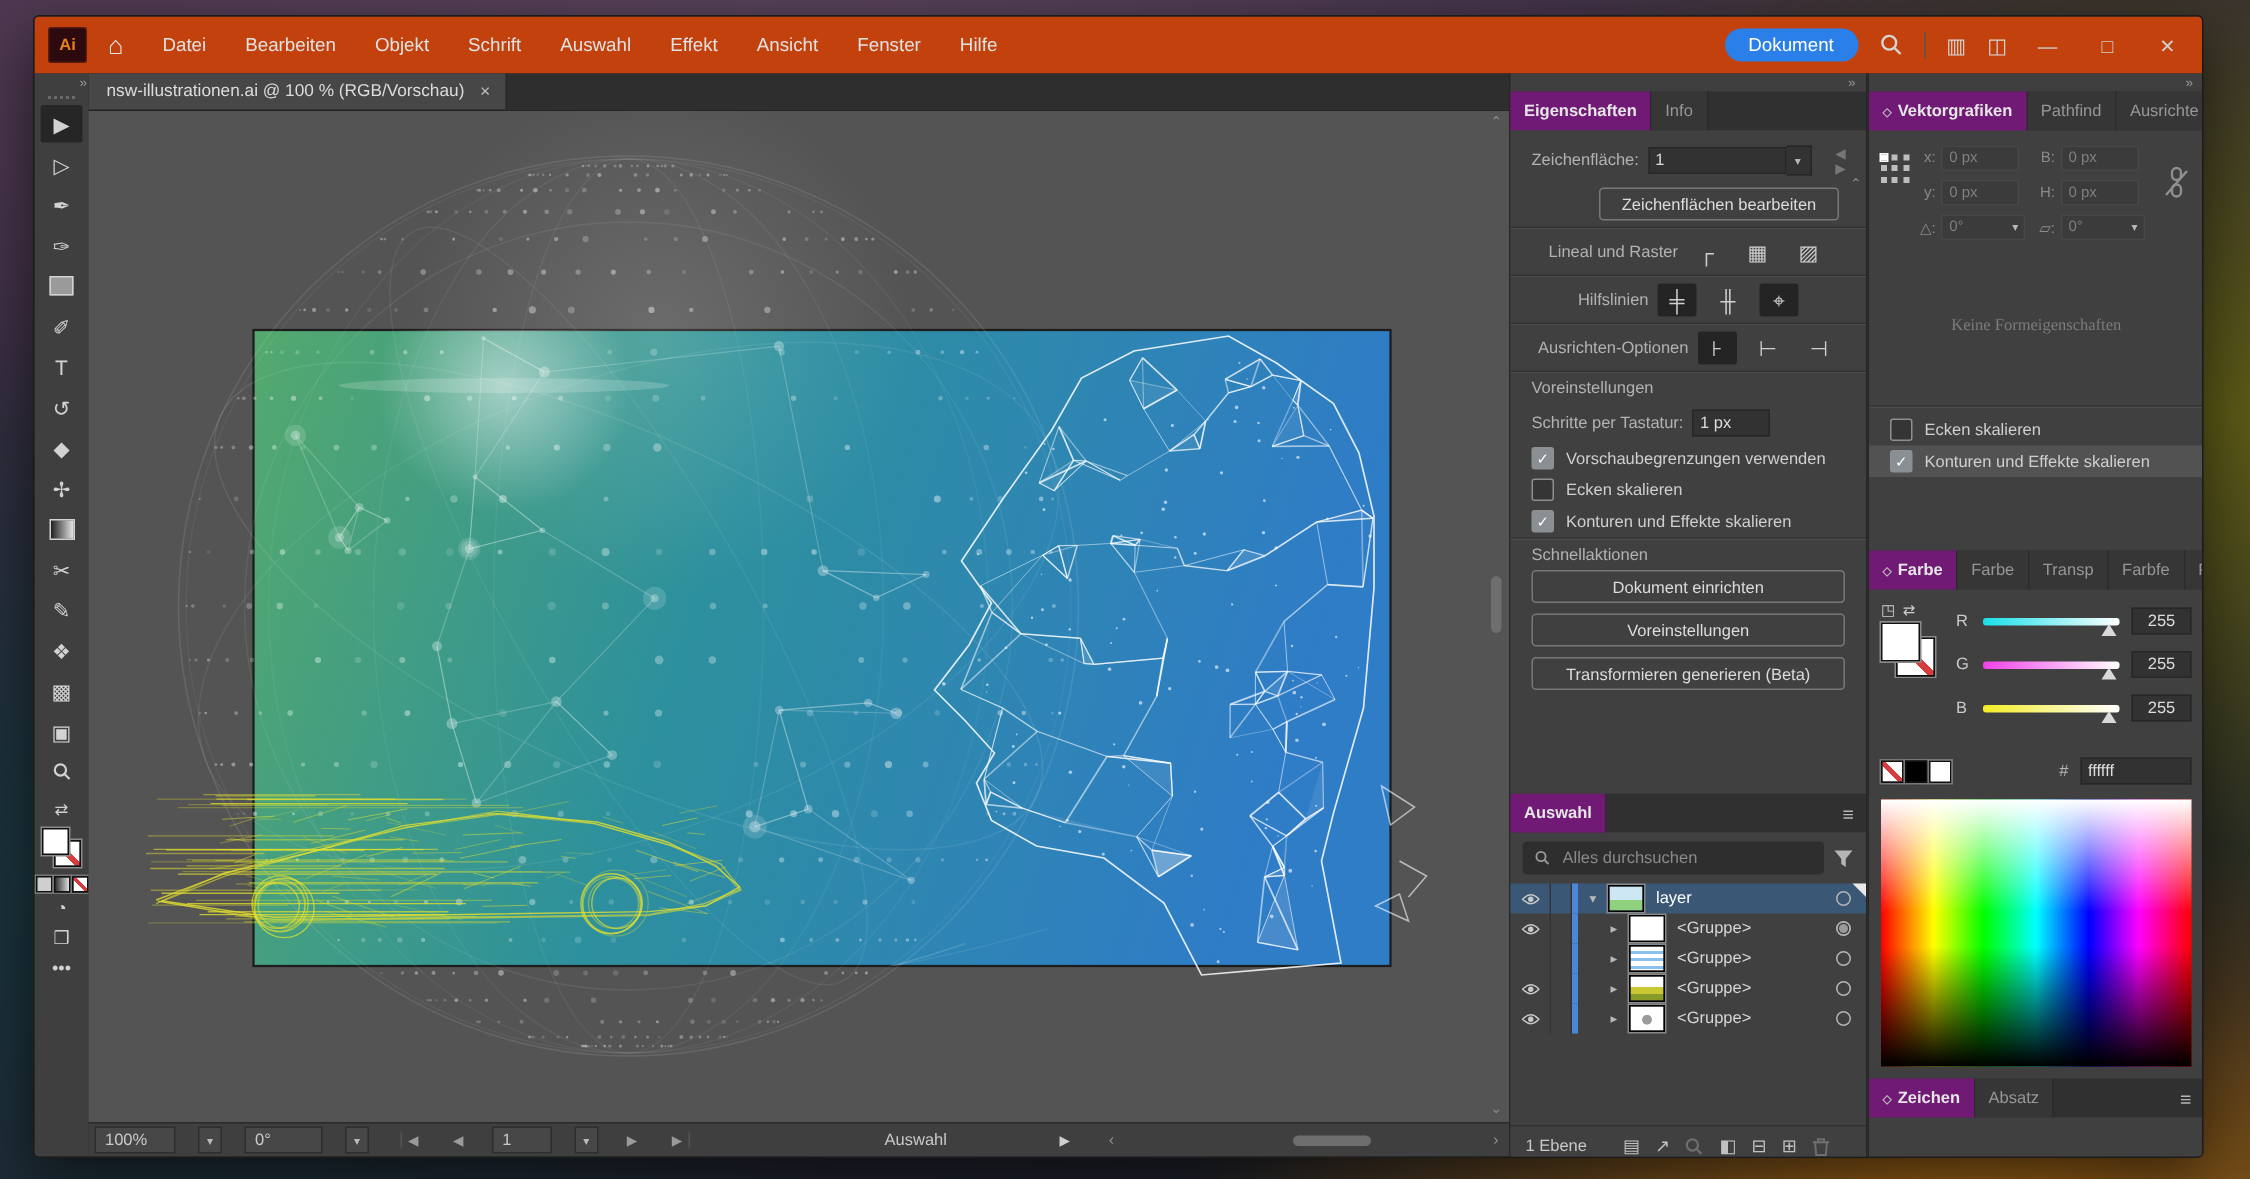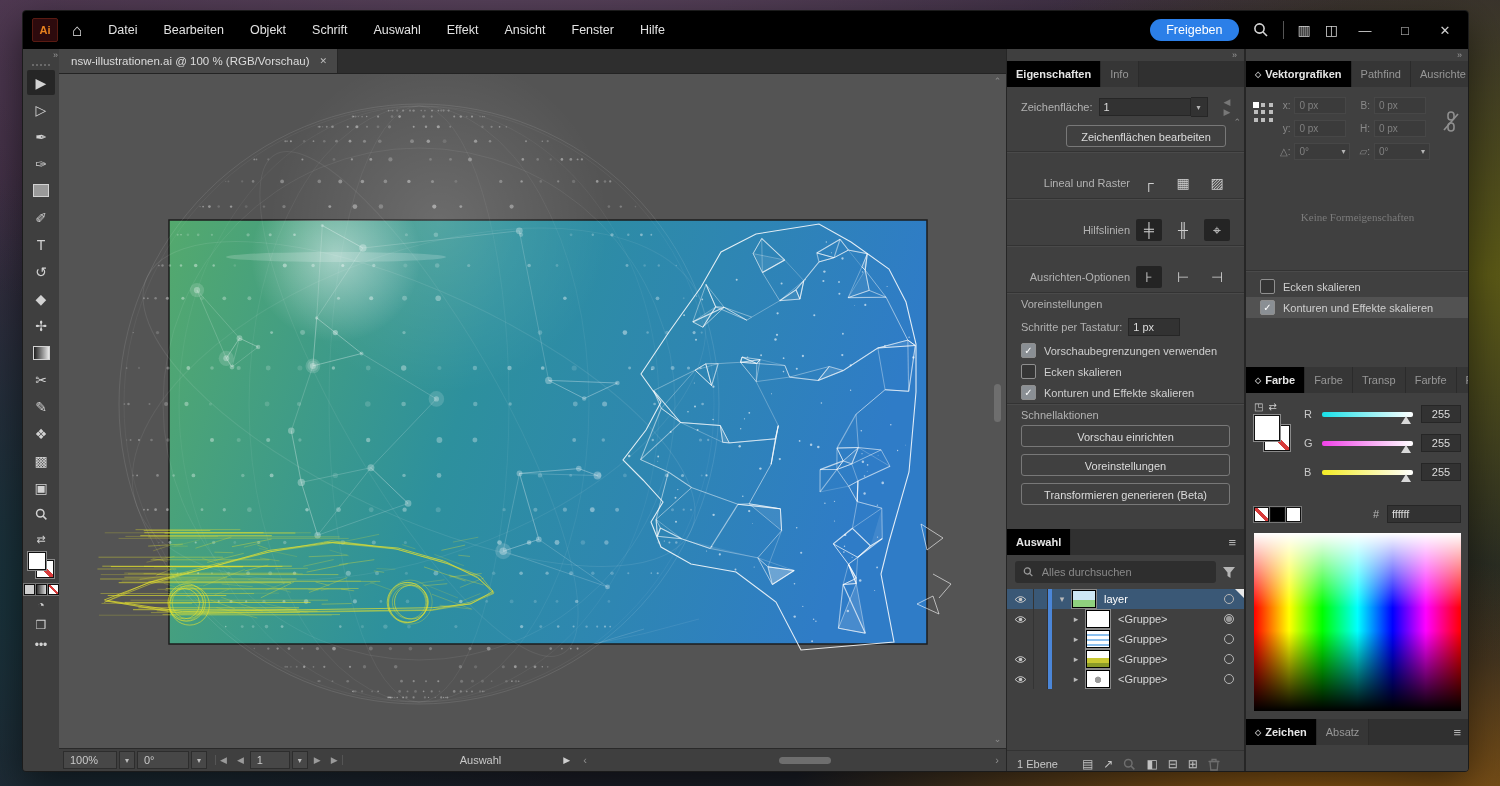--- a/index.html
+++ b/index.html
@@ -7,21 +7,21 @@
   #desktop{position:absolute;inset:0;
     background:
       radial-gradient(900px 500px at 88% 108%, #b06a10 0%, rgba(176,106,16,0) 60%),
       radial-gradient(1100px 700px at 99% 35%, #5c5a16 0%, rgba(92,90,22,0) 55%),
       radial-gradient(1300px 800px at 35% -15%, #5d4660 0%, rgba(93,70,96,0) 65%),
       radial-gradient(900px 700px at 5% 75%, #17343c 0%, rgba(23,52,60,0) 60%),
       linear-gradient(160deg,#473149 0%,#2a2433 45%,#141d22 100%);}
   #win{position:absolute;left:22px;top:10px;width:1445px;height:760px;background:#2c2c2c;
     border:1px solid #1b1b1b;border-radius:4px;box-shadow:0 14px 40px rgba(0,0,0,.55);overflow:hidden;}
   
-  #titlebar{position:absolute;left:0;top:0;width:100%;height:38px;background:#000000;
+  #titlebar{position:absolute;left:0;top:0;width:100%;height:38px;background:#c2410c;
     display:flex;align-items:center;border-bottom:1px solid #262626;}
   #ai-logo{width:24px;height:22px;margin-left:9px;background:#2d0a0d;border:1px solid #5a1b12;
     border-radius:2px;color:#e8821e;font-size:11px;font-weight:bold;display:flex;align-items:center;justify-content:center;}
   #home-btn{color:#e6e6e6;font-size:17px;margin:0 12px 0 14px;line-height:1;}
   #menus{display:flex;gap:26px;margin-left:14px;}
   .menu-item{color:#e2e2e2;font-size:12.5px;cursor:default;}
   #tb-right{margin-left:auto;display:flex;align-items:center;gap:14px;margin-right:10px;}
   #share-btn{background:#2b7fe8;color:#fff;font-size:12.5px;padding:4px 16px;border-radius:13px;}
   .tb-ico{color:#d5d5d5;font-size:14px;display:flex;align-items:center;}
   .tb-sep{width:1px;height:18px;background:#555;}
@@ -55,37 +55,37 @@
     font-size:11.5px;color:#dcdcdc;border-right:1px solid #262626;}
   #doctab .close{color:#bdbdbd;font-size:9px;}
   #canvas{position:relative;flex:1;background:#545454;overflow:hidden;border-top:1px solid #232323;}
   #art-svg{position:absolute;left:0;top:0;}
   #vscroll{position:absolute;right:3px;top:2px;bottom:4px;width:11px;display:flex;flex-direction:column;align-items:center;}
   #vscroll .arr{color:#8f8f8f;font-size:9px;height:10px;line-height:10px;}
   #vscroll .track{flex:1;width:9px;position:relative;}
   #vscroll .thumb{position:absolute;top:46%;width:7px;height:38px;left:1px;background:#6e6e6e;border-radius:4px;}
   
   #statusbar{height:22px;background:#3f3f3f;border-top:1px solid #2a2a2a;display:flex;align-items:center;
-    font-size:11px;color:#c9c9c9;padding:0 4px;gap:2px;}
+    font-size:11px;color:#c9c9c9;padding:0 4px;gap:15px;}
   .sb-box{background:#474747;border:1px solid #2d2d2d;height:16px;display:flex;align-items:center;padding:0 6px;}
   .sb-chev{background:#474747;border:1px solid #2d2d2d;height:16px;width:14px;display:flex;align-items:center;justify-content:center;font-size:8px;color:#bbb;}
   .sb-nav{color:#9a9a9a;font-size:9px;padding:0 4px;display:flex;align-items:center;}
   #sb-mode{margin-left:115px;}
   #sb-play{color:#cfcfcf;font-size:9px;margin-left:60px;}
   #hscroll{flex:1;display:flex;align-items:center;margin-left:8px;}
   #hscroll .arr{color:#8f8f8f;font-size:11px;padding:0 3px;}
   #hscroll .track{flex:1;height:9px;position:relative;}
   #hscroll .thumb{position:absolute;left:47%;width:52px;height:7px;top:1px;background:#6e6e6e;border-radius:4px;}
   
   .dockcol{position:absolute;top:38px;height:722px;background:#3f3f3f;}
   #colA{left:983px;width:237px;border-left:1px solid #262626;border-right:1px solid #262626;}
   #colB{left:1222px;width:223px;border-left:1px solid #262626;}
   .ptabs{height:26px;background:#303030;display:flex;align-items:stretch;}
   .ptab{display:flex;align-items:center;gap:4px;padding:0 9px;font-size:11px;color:#979797;background:#363636;border-right:1px solid #2b2b2b;}
-  .ptab.active{background:#000000;color:#e6e6e6;font-weight:bold;}
+  .ptab.active{background:#701a75;color:#e6e6e6;font-weight:bold;}
   .ptab .pfx{font-size:8px;color:#bdbdbd;}
   .ptabs .burger{margin-left:auto;color:#b5b5b5;font-size:13px;display:flex;align-items:center;padding:0 8px;}
   .pbody{background:#404040;}
   .divider{height:1px;background:#333;border-bottom:1px solid #4a4a4a;margin:0;}
   .seclabel{color:#b2b2b2;font-size:11px;}
   .ai-btn{display:block;background:transparent;border:1px solid #787878;border-radius:3px;color:#dcdcdc;
     font-size:11px;height:22px;line-height:20px;text-align:center;font-family:"Liberation Sans",sans-serif;}
   .ai-input{background:#323232;border:1px solid #262626;color:#dcdcdc;font-size:11px;height:18px;
     font-family:"Liberation Sans",sans-serif;padding:0 4px;box-sizing:border-box;}
   .chev{font-size:8px;color:#b5b5b5;}
@@ -93,21 +93,21 @@
     font-size:14px;border-radius:2px;}
   .icon-btn.active{background:#242424;}
   .cbrow{display:flex;align-items:center;gap:8px;padding:3px 14px;font-size:11px;color:#cfcfcf;}
   .cb{width:13px;height:13px;border:1px solid #8f8f8f;background:#353535;display:flex;align-items:center;
     justify-content:center;font-size:10px;color:#fff;border-radius:2px;flex:0 0 auto;}
   .cb.on{background:#8a8f94;}
   .cbrow.hl{background:#525252;}
   
   #propbody{padding:6px 0 0;}
   .prow{display:flex;align-items:center;padding:4px 14px;font-size:11px;color:#b2b2b2;gap:6px;}
-  .iconrow{justify-content:flex-end;margin-top:15px;}
+  .iconrow{justify-content:center;}
   .iconrow .icons{display:flex;gap:8px;}
   #ab-select{display:flex;align-items:center;}
   #ab-num{width:92px;}
   #ab-chev{width:16px;height:18px;background:#323232;border:1px solid #262626;border-left:none;display:flex;align-items:center;justify-content:center;}
   .nav-arrows{color:#777;font-size:9px;margin-left:10px;letter-spacing:8px;}
   #scrollhint{position:absolute;right:3px;top:30px;color:#8a8a8a;font-size:9px;}
   
   #layers-search{margin:6px 8px;display:flex;align-items:center;gap:6px;}
   #search-box{flex:1;display:flex;align-items:center;gap:6px;background:#2e2e2e;border-radius:3px;height:22px;padding:0 8px;}
   #search-box input{background:transparent;border:none;outline:none;color:#cfcfcf;font-size:11px;width:100%;font-family:"Liberation Sans",sans-serif;}
@@ -188,21 +188,21 @@
           <span class="menu-item">Bearbeiten</span>
           <span class="menu-item">Objekt</span>
           <span class="menu-item">Schrift</span>
           <span class="menu-item">Auswahl</span>
           <span class="menu-item">Effekt</span>
           <span class="menu-item">Ansicht</span>
           <span class="menu-item">Fenster</span>
           <span class="menu-item">Hilfe</span>
         </div>
       <div id="tb-right">
-        <div id="share-btn">Freigeben</div>
+        <div id="share-btn">Dokument</div>
         <div class="tb-ico">
           <svg class="iglyph" width="16" height="16" viewBox="0 0 16 16">
               <circle cx="6.5" cy="6.5" r="4.6" fill="none" stroke="#d5d5d5" stroke-width="1.6"></circle>
               <line x1="10" y1="10" x2="14" y2="14" stroke="#d5d5d5" stroke-width="1.6"></line>
             </svg>
         </div>
         <div class="tb-sep"></div>
         <div class="tb-ico">▥</div>
         <div class="tb-ico">◫</div>
         <div class="winctl">—</div>
@@ -1488,21 +1488,21 @@
             <div class="cbrow">
               <span class="cb on">✓</span>
               <span>Konturen und Effekte skalieren</span>
             </div>
           </div>
         <div class="divider"></div>
         <div class="prow">
             <span class="seclabel">Schnellaktionen</span>
           </div>
         <div id="quick-btns" style="padding:0 14px;display:flex;flex-direction:column;gap:7px;">
-            <button class="ai-btn">Vorschau einrichten</button>
+            <button class="ai-btn">Dokument einrichten</button>
             <button class="ai-btn">Voreinstellungen</button>
             <button class="ai-btn">Transformieren generieren (Beta)</button>
           </div>
       </div>
 
       <div class="ptabs" id="layers-tabs">
           <div class="ptab active">
             <span>Auswahl</span>
           </div>
           <div class="burger">≡</div>

